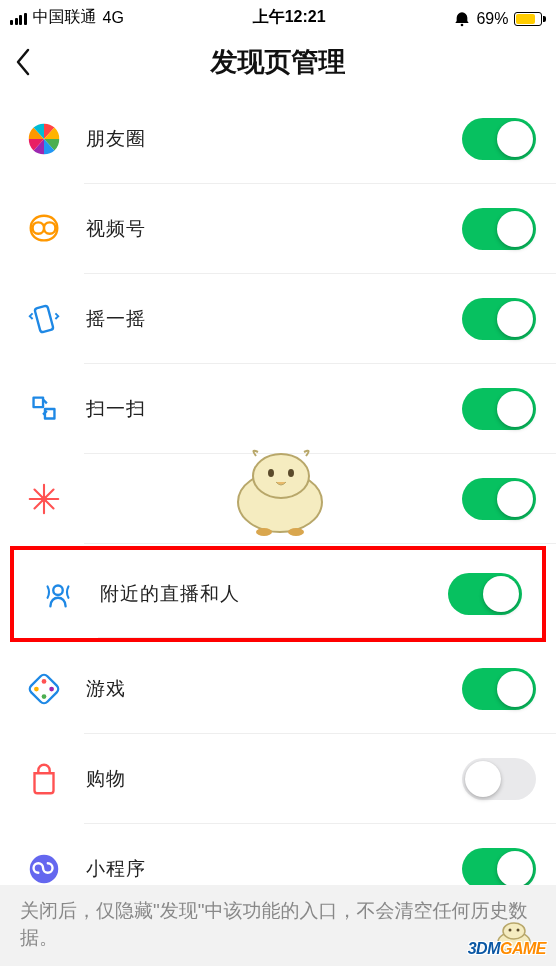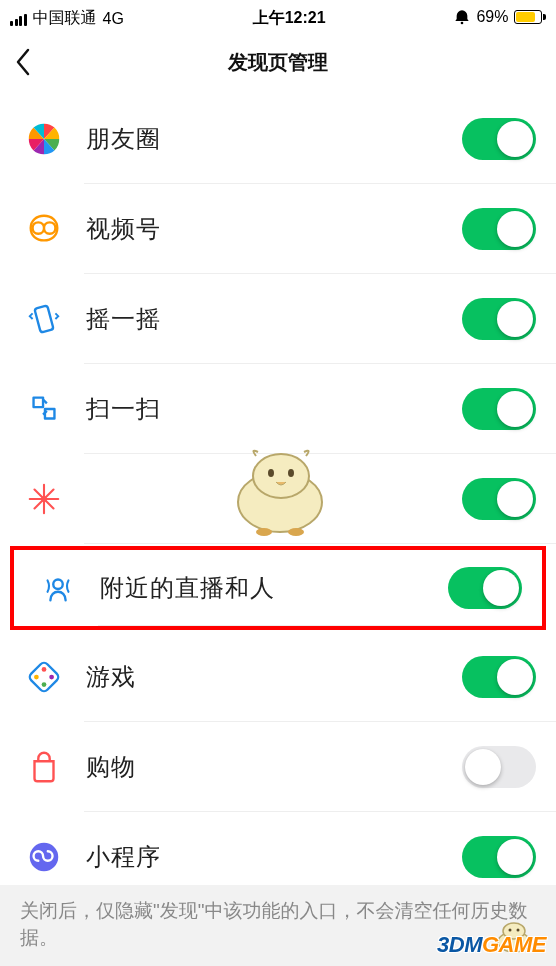--- a/index.html
+++ b/index.html
@@ -2,76 +2,76 @@
 <html><head>
 <meta charset="utf-8">
 <style>
   * { box-sizing: border-box; -webkit-font-smoothing: antialiased; }
   body {
     margin:0; padding:0; width:556px; height:966px;
     font-family: -apple-system, "PingFang SC", "Helvetica Neue", Arial, sans-serif;
     background:#fff; color:#111; position:relative; overflow:hidden;
   }
   .status-bar{
-    height:30px; display:flex; align-items:flex-start; justify-content:space-between;
-    padding:8px 10px; font-size:16px; font-weight:500; color:#000;
+    height:30px; display:flex; align-items:flex-end; justify-content:space-between;
+    padding:2px 10px; font-size:16px; font-weight:500; color:#000;
   }
   .status-left, .status-right{display:flex;align-items:center;gap:6px;}
   .signal{display:flex;align-items:flex-end;gap:1.5px;height:14px;}
   .bar{width:3px;background:#000;border-radius:1px;}
   .b1{height:5px}.b2{height:7px}.b3{height:10px}.b4{height:12px}
   .battery{display:inline-flex;align-items:center;}
   .battery-body{width:28px;height:14px;border:1.5px solid #000;border-radius:3px;position:relative;}
   .battery-fill{position:absolute;left:1px;top:1px;bottom:1px;width:72%;background:#ffcc00;border-radius:2px;}
   .battery-cap{width:2.5px;height:6px;background:#000;margin-left:1px;border-radius:0 2px 2px 0;}
   .alarm-icon{width:16px;height:16px}
   .header{
     height:64px; display:flex; align-items:center; justify-content:center;
     position:relative; padding:0 14px;
   }
   .back{position:absolute;left:14px;top:50%;transform:translateY(-50%);font-size:0;}
-  .title{font-size:20px;font-weight:600;}
+  .title{font-size:27px;font-weight:600;}
   .list{}
   .row{
     height:90px; display:flex; align-items:center;
     padding:0 20px 0 24px; position:relative;
   }
   .icon-wrap{width:40px;height:40px;display:flex;align-items:center;justify-content:center;margin-right:22px;}
-  .label{font-size:24px;font-weight:400;color:#222;letter-spacing:1px;}
+  .label{font-size:19px;font-weight:400;color:#222;letter-spacing:1px;}
   .switch{
     margin-left:auto;width:74px;height:42px;border-radius:21px;position:relative;
     transition:background .2s;
   }
   .switch[data-state="on"]{background:#07c160;}
   .switch[data-state="off"]{background:#e9e9eb;}
   .knob{
     position:absolute;top:3px;width:36px;height:36px;border-radius:50%;
     background:#fff;box-shadow:0 2px 4px rgba(0,0,0,.25),0 0 1px rgba(0,0,0,.1);
   }
   .switch[data-state="on"] .knob{right:3px;}
   .switch[data-state="off"] .knob{left:3px;}
   .divider{
     position:absolute;left:84px;right:0;bottom:0;height:1px;background:#eee;
   }
   .highlight-box{
     border:4px solid #ff0000;margin:2px 10px;
   }
-  .highlight-box .row{height:76px;}
+  .highlight-box .row{height:88px;}
   .footer{
     position:absolute;left:0;right:0;bottom:0;
     background:#f2f2f2;padding:12px 20px 14px;
     font-size:19px;color:#888;line-height:1.45;
   }
   .chick{
     position:absolute; pointer-events:none; z-index:5;
   }
   .chick.big{left:226px;top:440px;width:110px;height:100px;}
   .chick.small{right:20px;bottom:12px;width:44px;height:36px;}
   .watermark{
-    position:absolute;right:10px;bottom:8px;font-size:22px;font-weight:900;
+    position:absolute;right:10px;bottom:8px;font-size:16px;font-weight:900;
     font-style:italic;letter-spacing:-0.5px;color:#ff8c00;
     text-shadow:1px 1px 0 #fff, -1px -1px 0 #fff, 1px -1px 0 #fff, -1px 1px 0 #fff;
     z-index:6;
   }
   .watermark .blue{color:#0a57a4;}
   svg{display:block}
 </style>
 </head>
 <body>
 

